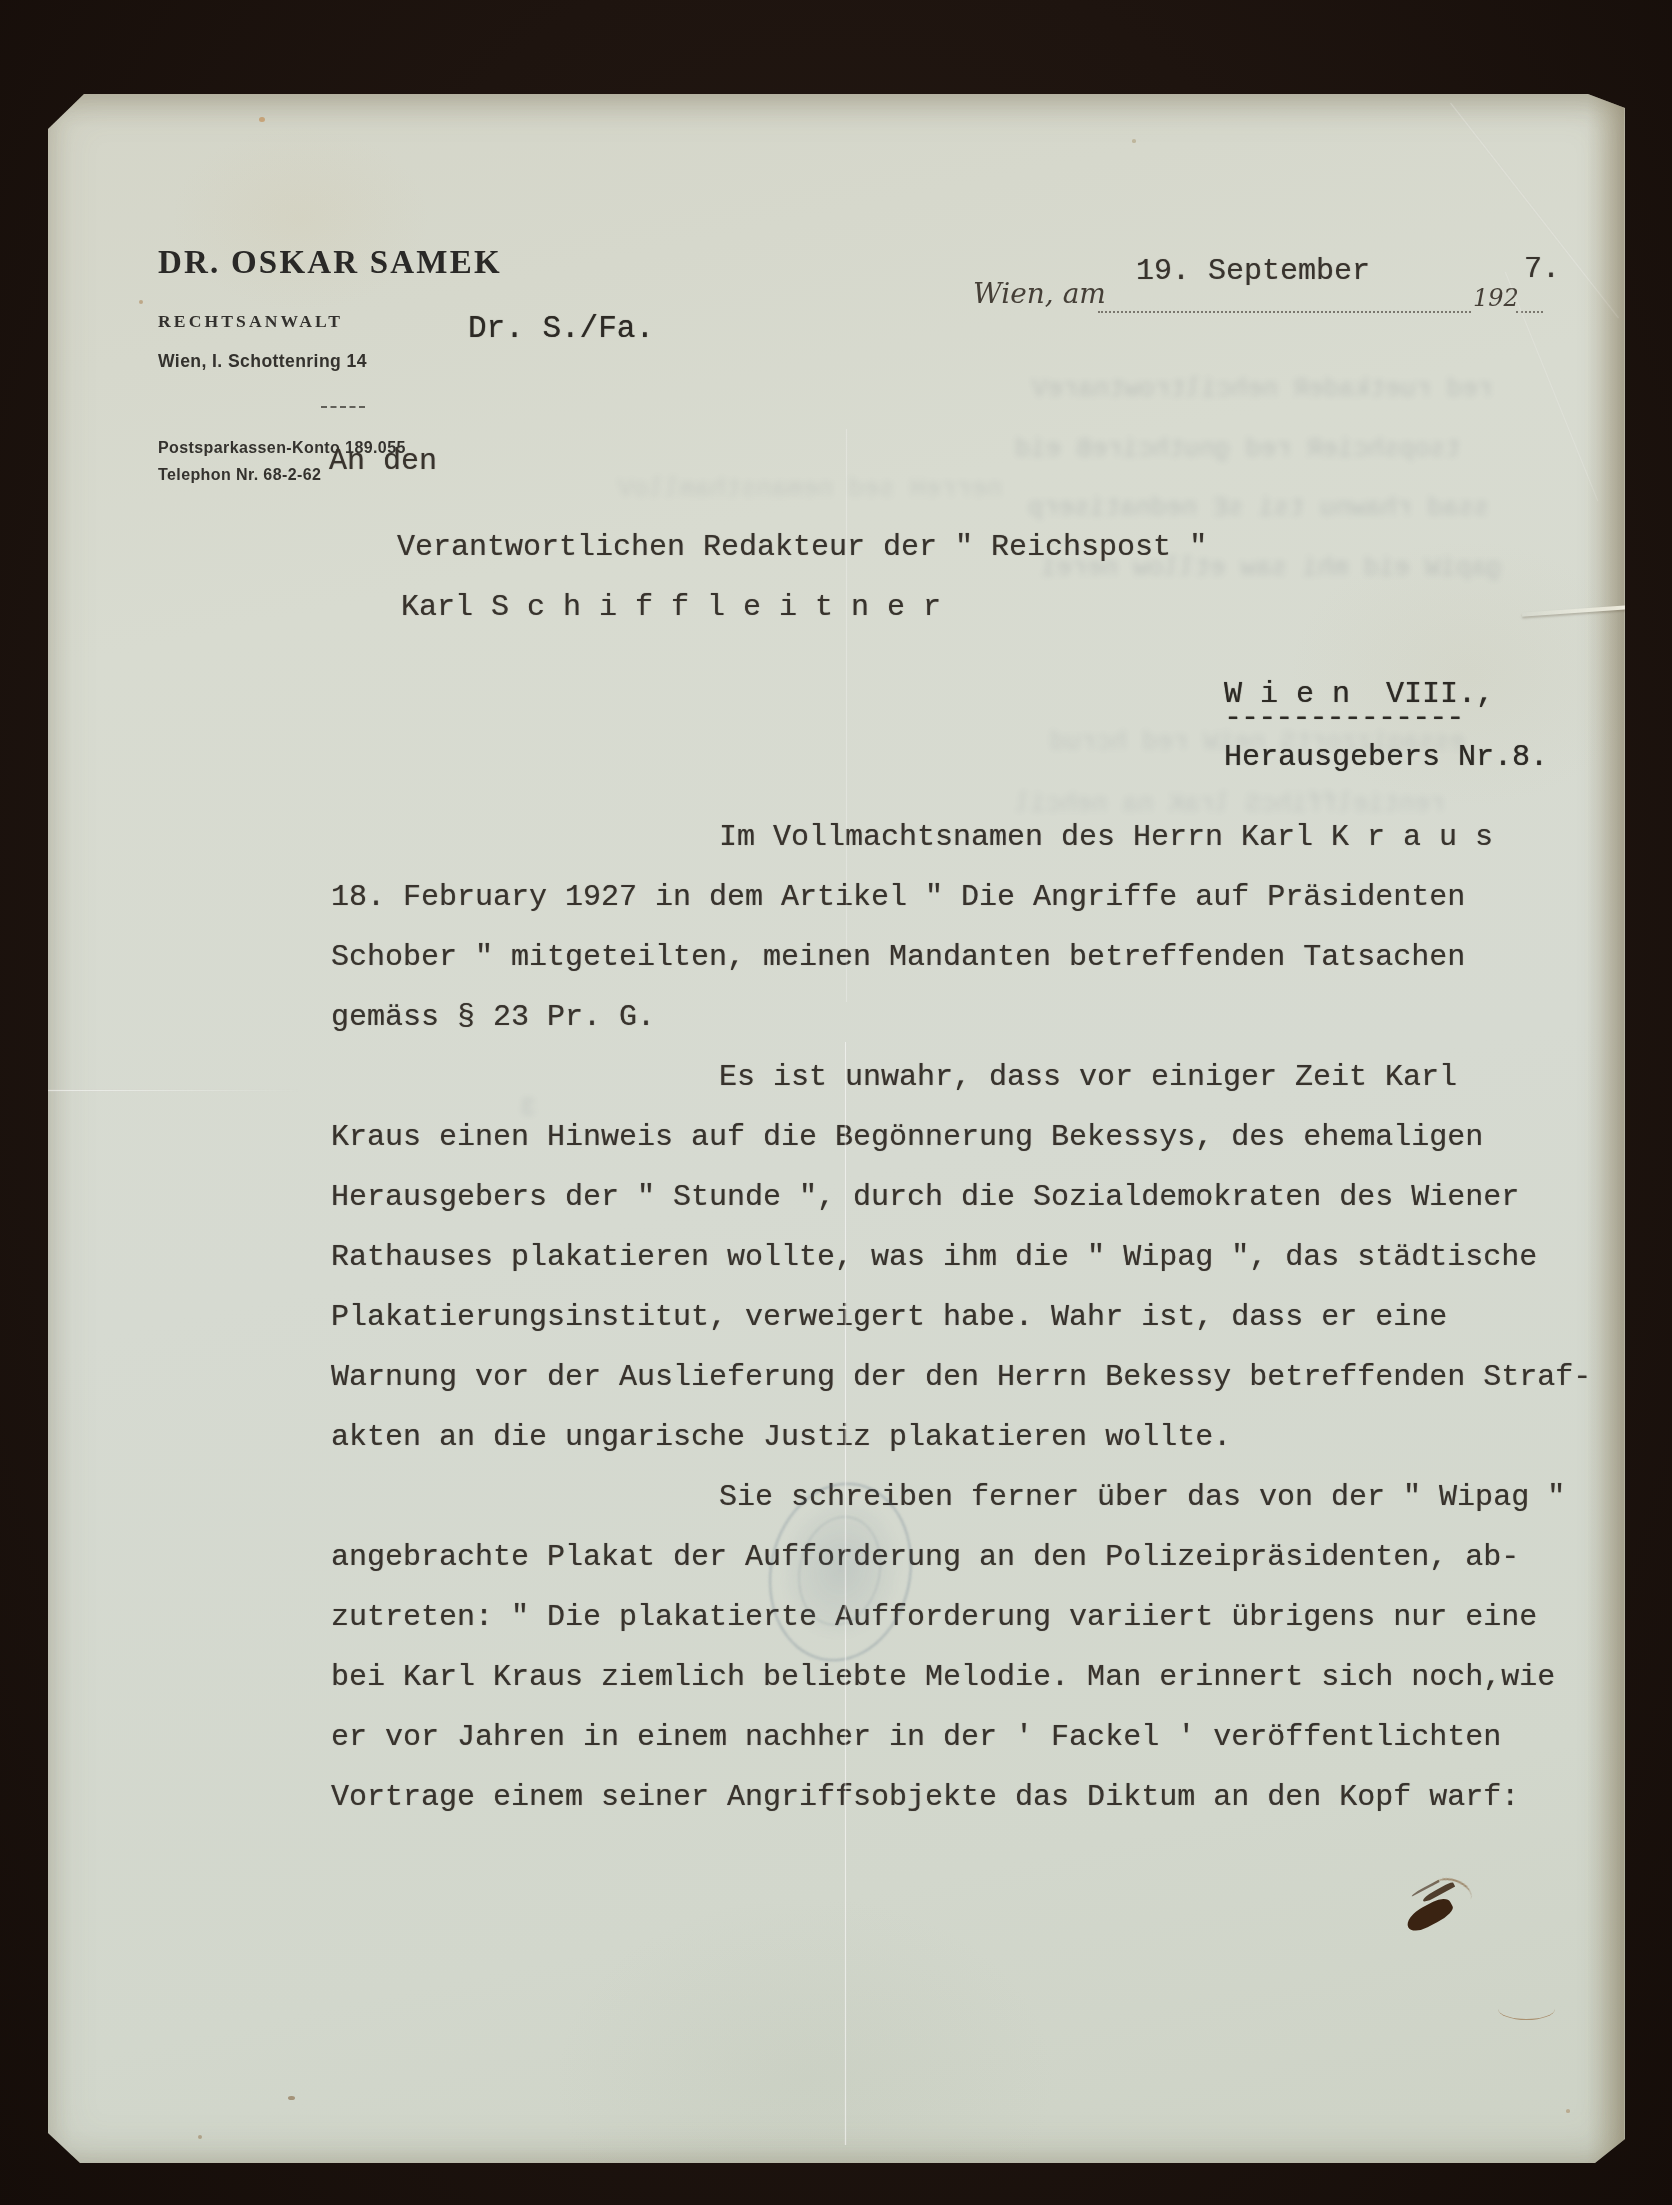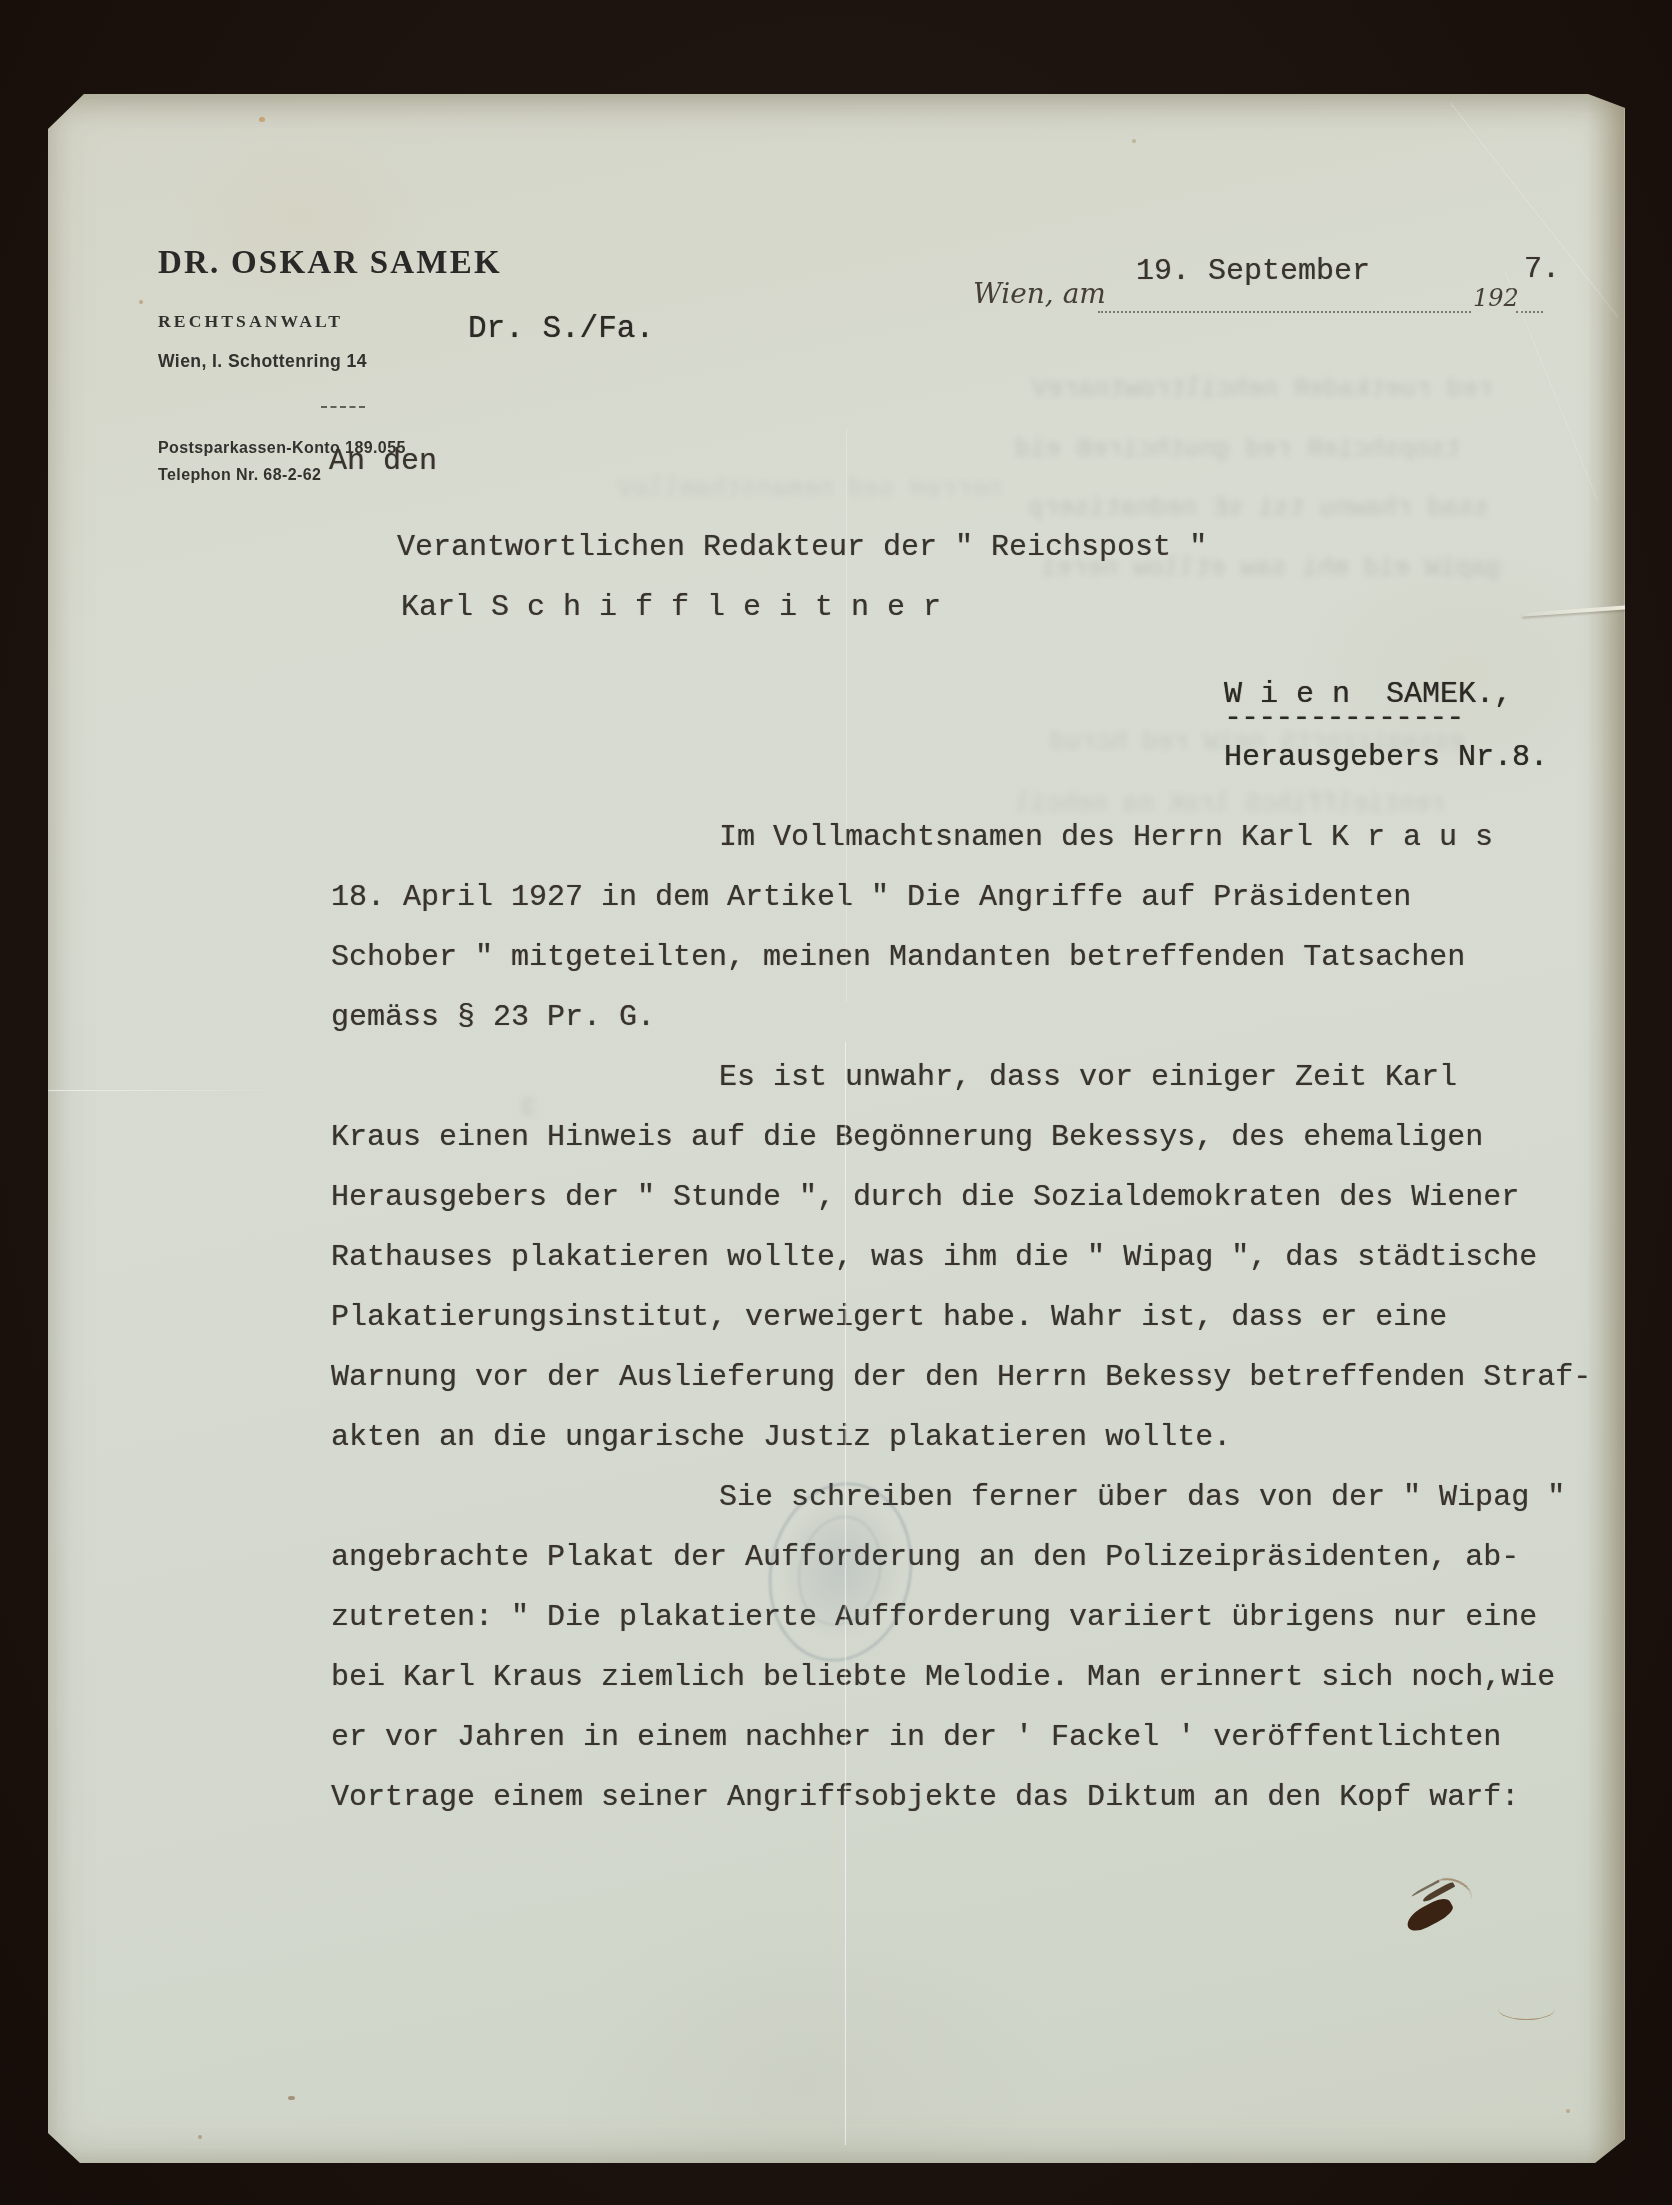--- a/index.html
+++ b/index.html
@@ -110,27 +110,27 @@
   <div class="abs typed" style="left:1088px;top:162px;">19. September</div>
   <div class="abs typed" style="left:1476px;top:160px;">7.</div>
   <div class="abs script" style="left:925px;top:183px;font-size:28px;">Wien, am</div>
   <div class="abs dotline" style="left:1050px;top:217px;width:373px;"></div>
   <div class="abs script" style="left:1425px;top:190px;font-size:24px;">192</div>
   <div class="abs dotline" style="left:1468px;top:217px;width:27px;"></div>
 
   <div class="abs typed" style="left:281px;top:352px;">An den</div>
   <div class="abs typed" style="left:349px;top:438px;">Verantwortlichen Redakteur der " Reichspost "</div>
   <div class="abs typed" style="left:353px;top:498px;">Karl S c h i f f l e i t n e r</div>
-  <div class="abs typed typed-strong" style="left:1176px;top:585px;">W i e n  SAMEK.,</div>
+  <div class="abs typed typed-strong" style="left:1176px;top:585px;">W i e n  VIII.,</div>
   <div class="abs typed typed-strong" style="left:1176px;top:609px;letter-spacing:-0.9px;">--------------</div>
   <div class="abs typed typed-strong" style="left:1176px;top:648px;">Herausgebers Nr.8.</div>
 
   <div class="abs body-block">
     <div class="typed body-line indent">Im Vollmachtsnamen des Herrn Karl K r a u s</div>
-    <div class="typed body-line">18. April 1927 in dem Artikel " Die Angriffe auf Präsidenten</div>
+    <div class="typed body-line">18. February 1927 in dem Artikel " Die Angriffe auf Präsidenten</div>
     <div class="typed body-line">Schober " mitgeteilten, meinen Mandanten betreffenden Tatsachen</div>
     <div class="typed body-line">gemäss § 23 Pr. G.</div>
     <div class="typed body-line indent">Es ist unwahr, dass vor einiger Zeit Karl</div>
     <div class="typed body-line">Kraus einen Hinweis auf die Begönnerung Bekessys, des ehemaligen</div>
     <div class="typed body-line">Herausgebers der " Stunde ", durch die Sozialdemokraten des Wiener</div>
     <div class="typed body-line">Rathauses plakatieren wollte, was ihm die " Wipag ", das städtische</div>
     <div class="typed body-line">Plakatierungsinstitut, verweigert habe. Wahr ist, dass er eine</div>
     <div class="typed body-line">Warnung vor der Auslieferung der den Herrn Bekessy betreffenden Straf-</div>
     <div class="typed body-line">akten an die ungarische Justiz plakatieren wollte.</div>
     <div class="typed body-line indent">Sie schreiben ferner über das von der " Wipag "</div>

